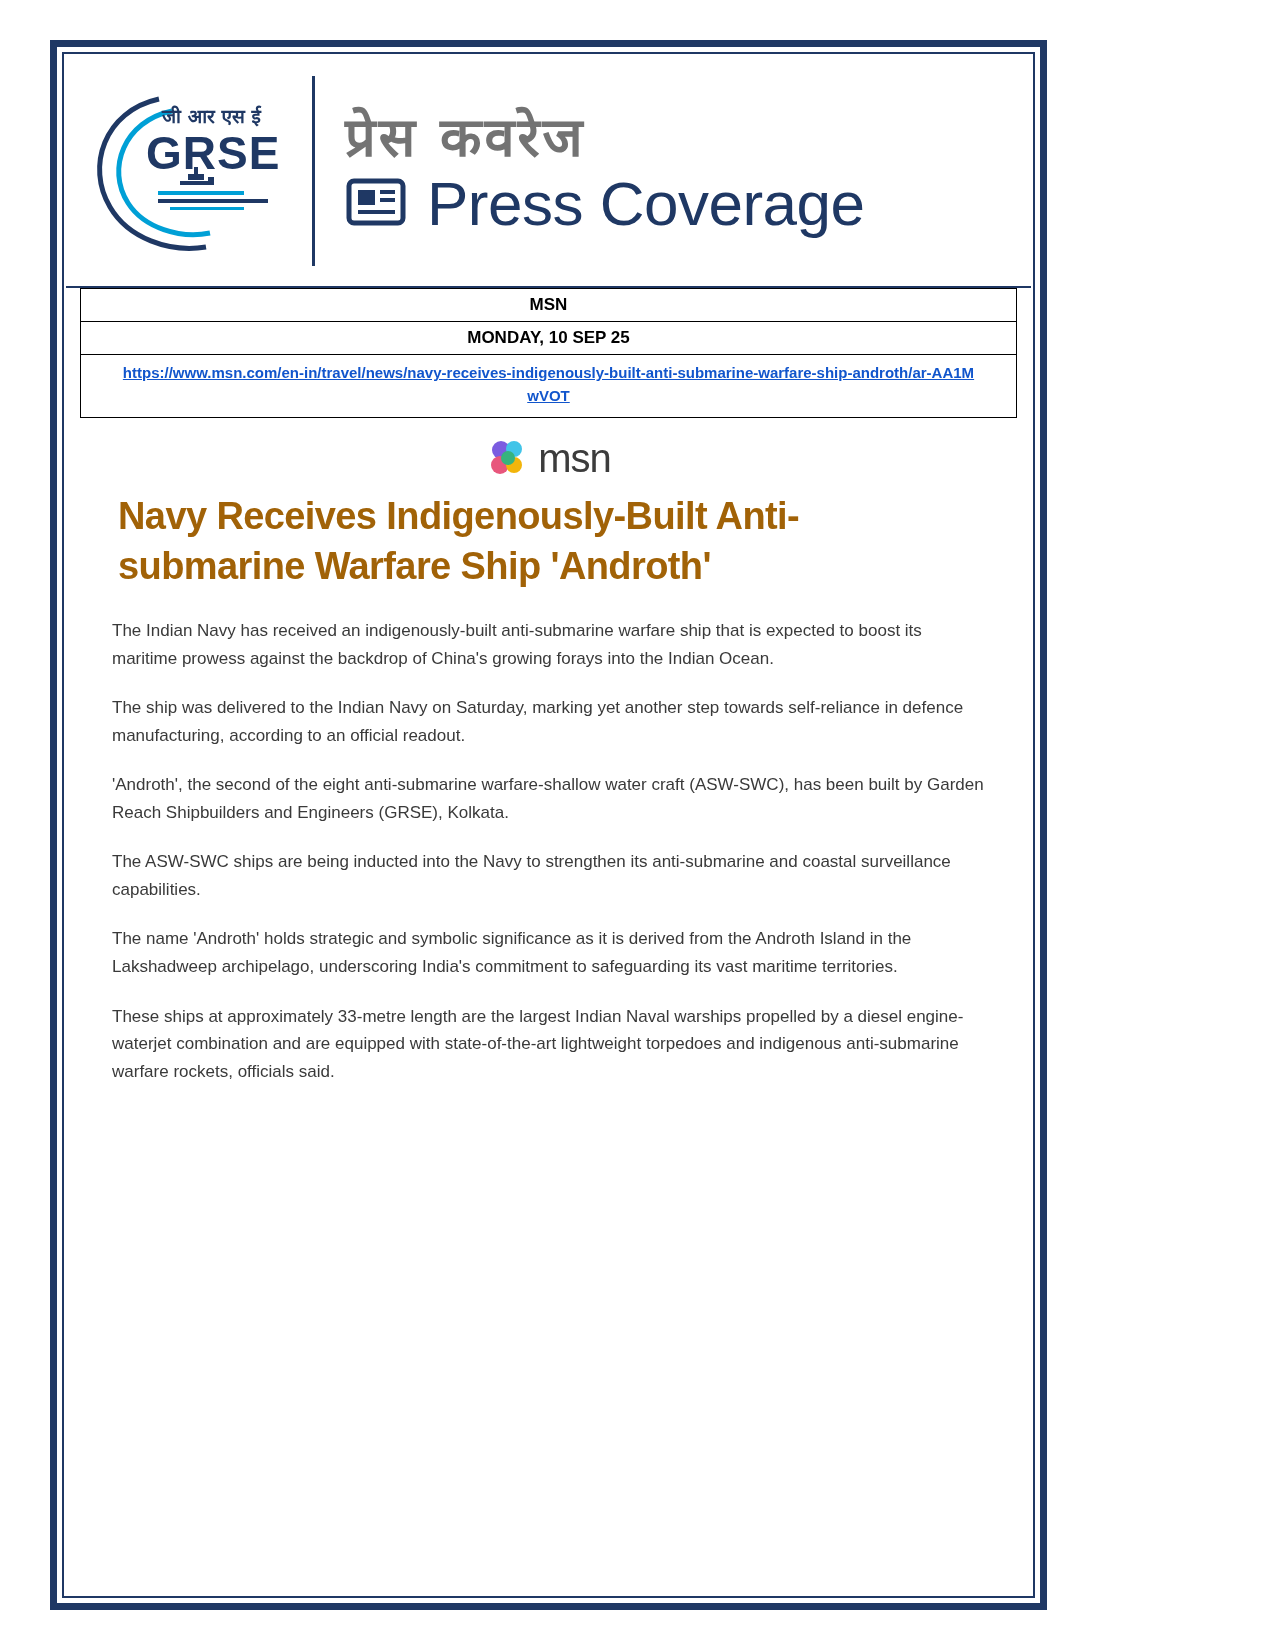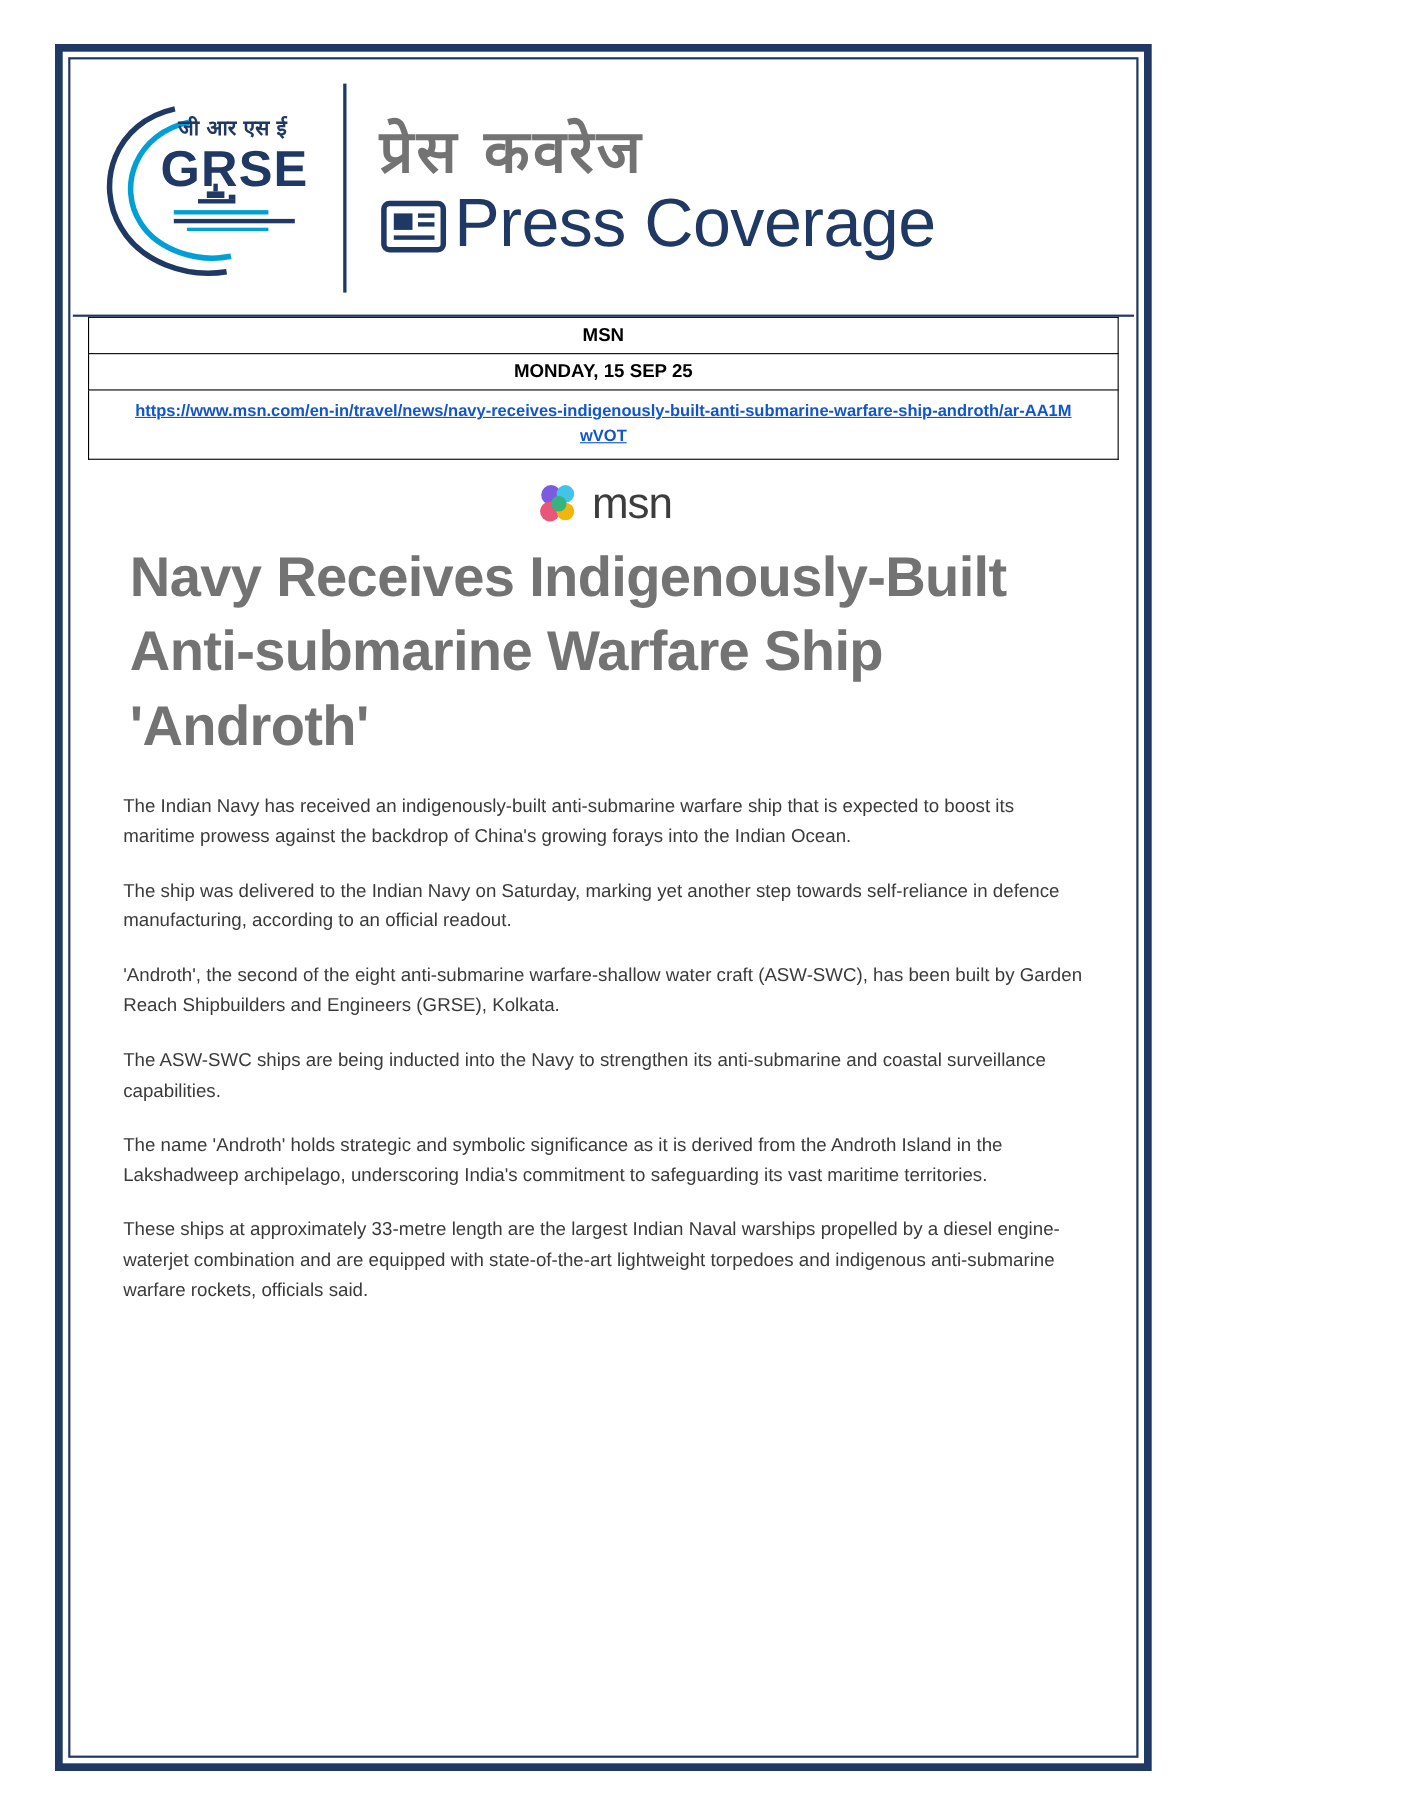--- a/index.html
+++ b/index.html
@@ -80,22 +80,22 @@
     font-family: "DejaVu Sans", sans-serif;
     font-size: 54px;
     font-weight: bold;
     color: #737373;
     letter-spacing: 3px;
     line-height: 1.15;
     margin-bottom: 4px;
   }
   .press-row {
     display: flex;
-    align-items: flex-end;
-    gap: 6px;
+    align-items: flex-start;
+    gap: 20px;
   }
   .press-title {
     font-family: "Liberation Sans", sans-serif;
     font-size: 62px;
     color: #1f3864;
     letter-spacing: -0.5px;
     line-height: 1;
   }
   
   .meta-table {
@@ -137,23 +137,23 @@
     margin-bottom: 10px;
   }
   .msn-word {
     font-family: "Liberation Sans", sans-serif;
     font-size: 40px;
     color: #3c3c3c;
     letter-spacing: -1px;
   }
   .headline {
     font-family: "Liberation Sans", sans-serif;
-    font-size: 51px;
-    font-weight: bold;
-    color: #737373;
+    font-size: 38px;
+    font-weight: bold;
+    color: #a16207;
     line-height: 1.32;
     letter-spacing: -0.6px;
     margin: 0 0 26px 0;
     text-align: left;
     padding: 0 6px;
   }
   .para {
     font-family: "Liberation Sans", sans-serif;
     font-size: 17px;
     color: #3a3a3a;
@@ -211,21 +211,21 @@
         </div>
       </div>
     </div>
 
     <table class="meta-table">
       <tbody>
           <tr>
         <td>MSN</td>
       </tr>
       <tr>
-        <td>MONDAY, 15 SEP 25</td>
+        <td>MONDAY, 10 SEP 25</td>
       </tr>
       <tr>
         <td class="url-cell">
           <a class="url-link" href="#">https://www.msn.com/en-in/travel/news/navy-receives-indigenously-built-anti-submarine-warfare-ship-androth/ar-AA1MwVOT</a>
         </td>
       </tr>
     </tbody>
       </table>
 
     <div class="article">

